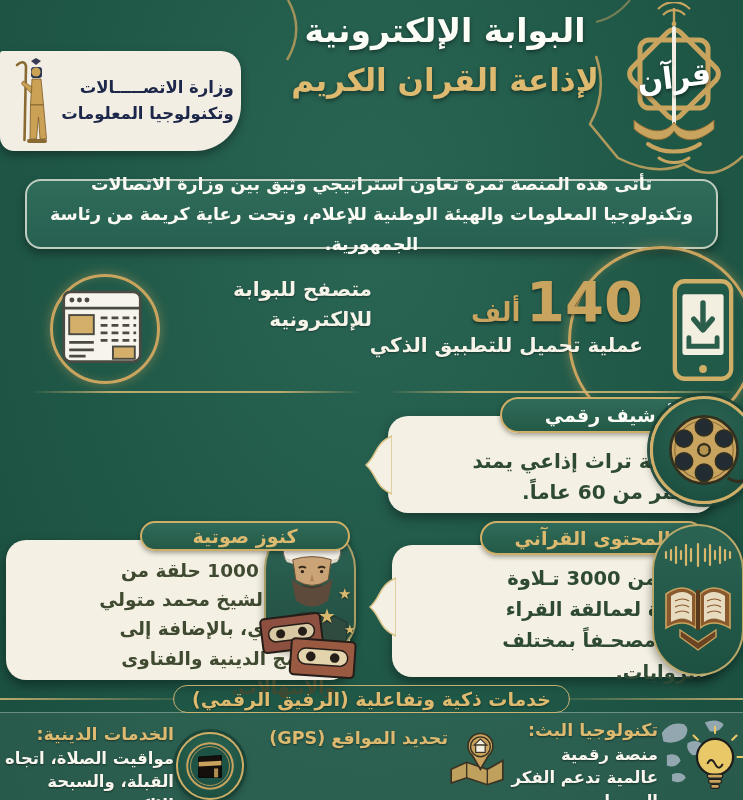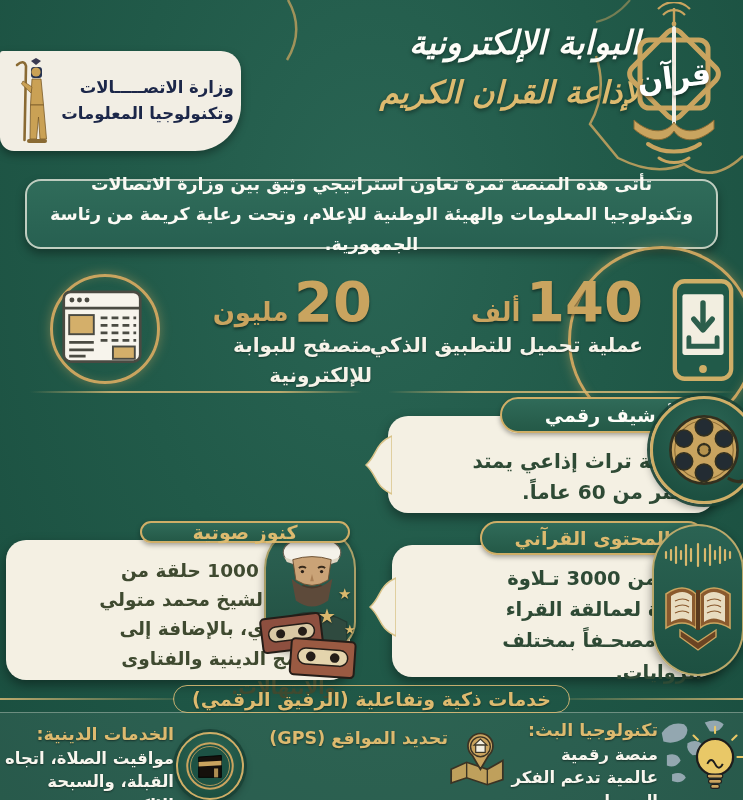--- a/index.html
+++ b/index.html
@@ -13,21 +13,21 @@
 
   
   .ministry{
     left:0;top:7px;width:241px;height:100px;background:#f2eee4;
     border-radius:3px 20px 46px 14px;box-shadow:0 4px 8px rgba(0,0,0,.35);
     display:flex;align-items:center;justify-content:center;gap:8px;padding:6px 10px;box-sizing:border-box;
     z-index:5;
     margin-top:44px;
   }
   .ministry-text{color:#1c2749;font-weight:bold;font-size:16.5px;line-height:1.55;text-align:right;white-space:nowrap;}
-  .title-block{left:250px;top:20px;width:390px;text-align:right;z-index:4;font-style:italic;}
+  .title-block{left:250px;top:8px;width:390px;text-align:center;z-index:4;}
   .title-line{color:#fdfdf8;font-weight:bold;font-size:33px;line-height:1.42;text-shadow:0 2px 4px rgba(0,0,0,.45);}
   .title-line.gold{color:#ddba6f;font-size:31px;margin-top:3px;}
   .emblem{right:2px;top:2px;width:134px;height:180px;z-index:4;}
   .emblem-word{
     position:absolute;left:0;top:58px;width:134px;text-align:center;color:#fff;
     font-weight:bold;font-size:30px;transform:rotate(-7deg);
     text-shadow:0 2px 4px rgba(0,0,0,.5);letter-spacing:1px;
   }
   .ornaments{left:0;top:0;width:743px;height:800px;z-index:1;pointer-events:none;}
 
@@ -149,24 +149,20 @@
       <circle cx="8" cy="11" r="1.8" fill="#4a4a42"></circle>
         <circle cx="13.5" cy="11" r="1.8" fill="#4a4a42"></circle>
         <circle cx="19" cy="11" r="1.8" fill="#4a4a42"></circle>
       <rect x="6" y="22" width="18" height="14" fill="#d4af6a" stroke="#4a4a42" stroke-width="1.4"></rect>
       <path d="M29 24 h26 M29 29.5 h26 M29 35 h26 M29 40.5 h26" stroke="#4a4a42" stroke-width="2" stroke-dasharray="5 3"></path>
       <path d="M6 42 h18 M6 47.5 h18 M6 52 h12" stroke="#4a4a42" stroke-width="2"></path>
       <rect x="38" y="45" width="16" height="9" fill="#d4af6a" stroke="#4a4a42" stroke-width="1.4"></rect>
     </svg>
   </span>
   <div class="abs" style="left:160px;top:274px;width:212px;text-align:right;z-index:2;">
-    <div class="stat-value">
-      <span class="stat-num">20</span>
-      <span class="stat-unit">مليون</span>
-    </div>
     <div class="stat-label">متصفح للبوابة للإلكترونية</div>
   </div>
 
   <div class="abs ring" style="left:568px;top:246px;width:182px;height:182px;border-width:3.5px;"></div>
   <span class="abs" style="left:668px;top:278px;z-index:3;">
     <svg width="70" height="104" viewBox="0 0 64 96">
       <rect x="6" y="3" width="52" height="90" rx="9" fill="#215a49" stroke="#cfae67" stroke-width="4"></rect>
       <rect x="13" y="15" width="38" height="56" rx="2" fill="#f2eee0"></rect>
       <path d="M32 23 v20" stroke="#2c5e4c" stroke-width="5" stroke-linecap="round"></path>
       <path d="M23.5 38 l8.5 10 8.5 -10" fill="none" stroke="#2c5e4c" stroke-width="5" stroke-linecap="round" stroke-linejoin="round"></path>
@@ -211,21 +207,21 @@
         <circle cx="36" cy="41.5" r="1.1" fill="#33301f"></circle>
           <circle cx="31" cy="36" r="1.1" fill="#33301f"></circle>
         <path d="M58 62 q9 5 14 2" stroke="#33301f" stroke-width="3" fill="none"></path>
       </svg>
     </span>
   </div>
 
   <div class="abs card" style="left:6px;top:540px;width:344px;height:140px;">
     <div class="card-body" style="font-size:18.5px;color:#3f4a30;padding:16px 14px 8px 88px;line-height:1.58;">أكثر من 1000 حلقة من خواطر الشيخ محمد متولي الشعراوي، بالإضافة إلى البرامج الدينية والفتاوى والابتهالات.</div>
   </div>
-  <div class="abs pill gold" style="left:140px;top:521px;width:210px;height:22px;">
+  <div class="abs pill gold" style="left:140px;top:521px;width:210px;height:30px;">
     <span>كنوز صوتية</span>
   </div>
   <div class="abs" style="left:264px;top:526px;width:88px;height:120px;border-radius:42px 42px 28px 28px;background:linear-gradient(180deg,#2c6354,#224f41);border:2px solid rgba(213,182,112,.75);z-index:3;overflow:hidden;box-shadow:0 3px 8px rgba(0,0,0,.35);">
     <span>
       <svg width="84" height="116" viewBox="0 0 70 96">
         <ellipse cx="35" cy="20" rx="24" ry="13" fill="#f5f2ea" stroke="#6b6557" stroke-width="1"></ellipse>
         <path d="M12 24 q23 9 46 0 l-2 4 q-21 7 -42 0 z" fill="#ddd6c4"></path>
         <path d="M19 26 q16 -5 32 0 l-2.5 17 q-13.5 9 -27 0 z" fill="#caa377" stroke="#6b4f33" stroke-width="0.8"></path>
         <path d="M24 33 q3 -2 6 0 M40 33 q3 -2 6 0" stroke="#3a2c1d" stroke-width="1.6" fill="none"></path>
         <circle cx="27" cy="36" r="1.4" fill="#2a2018"></circle>

